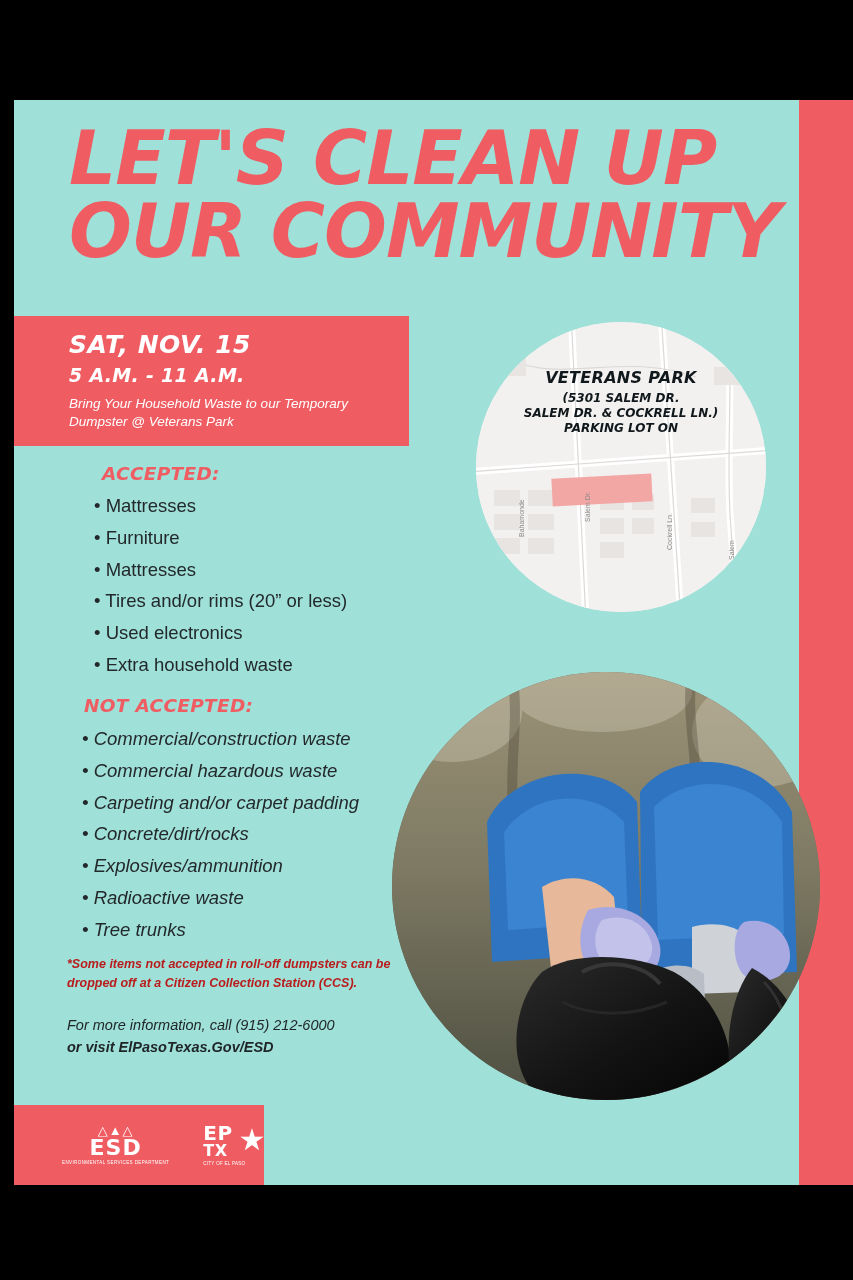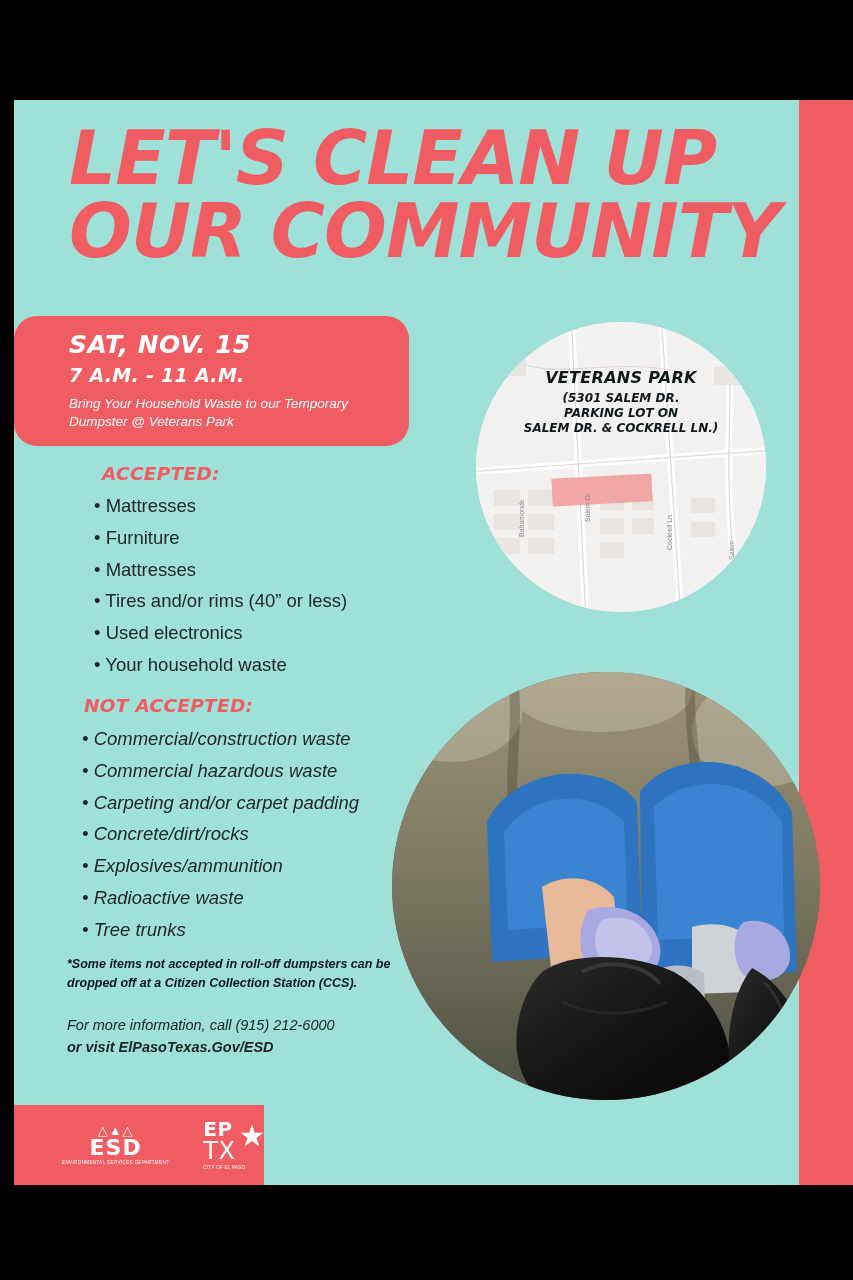--- a/index.html
+++ b/index.html
@@ -70,21 +70,20 @@
   .date-band {
     position: absolute;
     left: 0;
     top: 216px;
     width: 395px;
     height: 130px;
     background: #ef5d63;
     color: #ffffff;
     box-sizing: border-box;
     padding: 14px 0 0 55px;
-    border-radius: 23px;
   }
   .date-band .date {
     font-family: "DejaVu Sans", sans-serif;
     font-weight: bold;
     font-style: italic;
     font-size: 25px;
     letter-spacing: 0.5px;
   }
   .date-band .time {
     font-family: "DejaVu Sans", sans-serif;
@@ -131,21 +130,21 @@
     content: "• ";
   }
   #accepted-list { left: 80px; top: 390px; }
   #not-accepted-list { left: 68px; top: 623px; font-style: italic; }
 
   .footnote {
     position: absolute;
     left: 53px;
     top: 855px;
     width: 335px;
-    color: #0f172a;
+    color: #b91c1c;
     font-style: italic;
     font-weight: bold;
     font-size: 12.5px;
     line-height: 1.5;
   }
   .contact {
     position: absolute;
     left: 53px;
     top: 915px;
     width: 360px;
@@ -198,22 +197,22 @@
     position: relative;
   }
   .logo-epa .ep {
     font-family: "DejaVu Sans", sans-serif;
     font-weight: bold;
     font-size: 20px;
     letter-spacing: 0.5px;
   }
   .logo-epa .tx {
     font-family: "DejaVu Sans", sans-serif;
-    font-weight: normal;
-    font-size: 24px;
+    font-weight: bold;
+    font-size: 16px;
     letter-spacing: 0.5px;
   }
   .logo-epa .star {
     position: absolute;
     right: -20px;
     top: 2px;
     font-size: 30px;
     line-height: 1;
   }
   .logo-epa .sub {
@@ -285,32 +284,32 @@
     <div class="left-band"></div>
     <div class="right-band"></div>
 
     <div class="headline">
       <span class="l1">LET'S CLEAN UP</span>
       <span class="l2">OUR COMMUNITY</span>
     </div>
 
     <div class="date-band">
       <div class="date">SAT, NOV. 15</div>
-      <div class="time">7 A.M. - 11 A.M.</div>
+      <div class="time">5 A.M. - 11 A.M.</div>
       <div class="note">Bring Your Household Waste to our Temporary Dumpster @ Veterans Park</div>
     </div>
 
     <div class="section-head" id="accepted-head">ACCEPTED:</div>
     <ul class="items" id="accepted-list">
       <li>Mattresses</li>
       <li>Furniture</li>
       <li>Mattresses</li>
-      <li>Tires and/or rims (40” or less)</li>
+      <li>Tires and/or rims (20” or less)</li>
       <li>Used electronics</li>
-      <li>Your household waste</li>
+      <li>Extra household waste</li>
     </ul>
 
     <div class="section-head" id="not-accepted-head">NOT ACCEPTED:</div>
     <ul class="items" id="not-accepted-list">
       <li>Commercial/construction waste</li>
       <li>Commercial hazardous waste</li>
       <li>Carpeting and/or carpet padding</li>
       <li>Concrete/dirt/rocks</li>
       <li>Explosives/ammunition</li>
       <li>Radioactive waste</li>
@@ -377,22 +376,22 @@
           <text x="114" y="200" transform="rotate(-90 114 200)">Salem Dr.</text>
           <text x="196" y="228" transform="rotate(-90 196 228)">Cockrell Ln.</text>
           <text x="258" y="238" transform="rotate(-90 258 238)">Salem</text>
         </g>
       </svg>
     </div>
     <div class="map-label">
       <div class="title">VETERANS PARK</div>
       <div class="addr">
         <div>(5301 SALEM DR.</div>
+        <div>SALEM DR. &amp; COCKRELL LN.)</div>
         <div>PARKING LOT ON</div>
-        <div>SALEM DR. &amp; COCKRELL LN.)</div>
       </div>
     </div>
 
     <div class="photo-circle">
       <svg width="428" height="428" viewBox="0 0 428 428">
         <defs>
           <linearGradient id="bgGrad" x1="0" y1="0" x2="0" y2="1">
             <stop offset="0%" stop-color="#9c9277"></stop>
             <stop offset="45%" stop-color="#7e7a63"></stop>
             <stop offset="100%" stop-color="#4e4f42"></stop>

